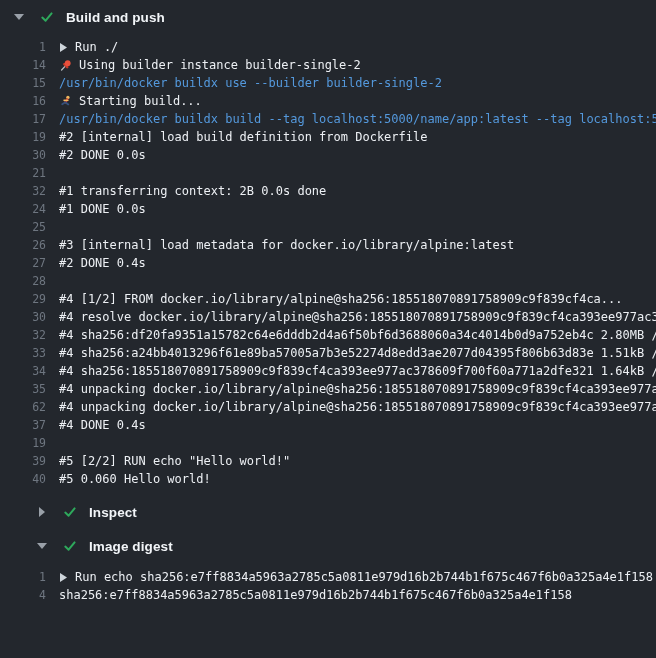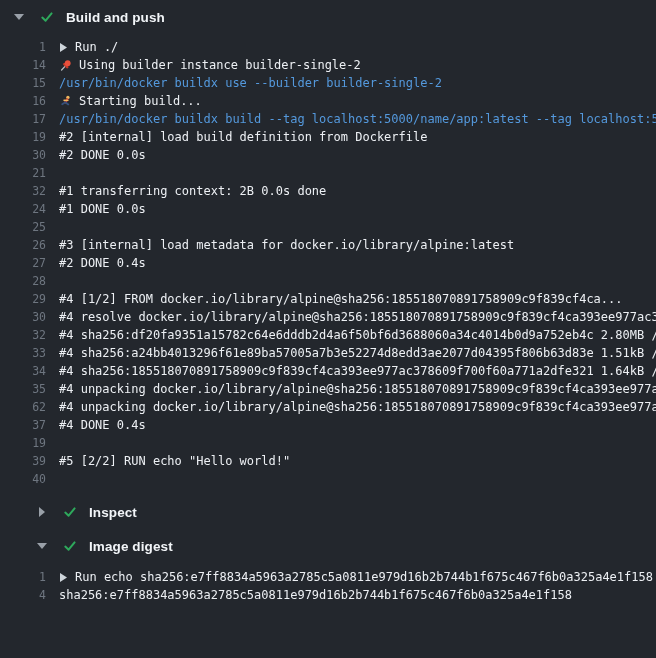--- a/index.html
+++ b/index.html
@@ -129,21 +129,21 @@
       <div class="log-row"><span class="num">29</span><span class="txt">#4 [1/2] FROM docker.io/library/alpine@sha256:185518070891758909c9f839cf4ca...</span></div>
       <div class="log-row"><span class="num">30</span><span class="txt">#4 resolve docker.io/library/alpine@sha256:185518070891758909c9f839cf4ca393ee977ac3</span></div>
       <div class="log-row"><span class="num">32</span><span class="txt">#4 sha256:df20fa9351a15782c64e6dddb2d4a6f50bf6d3688060a34c4014b0d9a752eb4c 2.80MB /</span></div>
       <div class="log-row"><span class="num">33</span><span class="txt">#4 sha256:a24bb4013296f61e89ba57005a7b3e52274d8edd3ae2077d04395f806b63d83e 1.51kB /</span></div>
       <div class="log-row"><span class="num">34</span><span class="txt">#4 sha256:185518070891758909c9f839cf4ca393ee977ac378609f700f60a771a2dfe321 1.64kB /</span></div>
       <div class="log-row"><span class="num">35</span><span class="txt">#4 unpacking docker.io/library/alpine@sha256:185518070891758909c9f839cf4ca393ee977a</span></div>
       <div class="log-row"><span class="num">62</span><span class="txt">#4 unpacking docker.io/library/alpine@sha256:185518070891758909c9f839cf4ca393ee977a</span></div>
       <div class="log-row"><span class="num">37</span><span class="txt">#4 DONE 0.4s</span></div>
       <div class="log-row"><span class="num">19</span><span class="txt"></span></div>
       <div class="log-row"><span class="num">39</span><span class="txt">#5 [2/2] RUN echo "Hello world!"</span></div>
-      <div class="log-row"><span class="num">40</span></div>
+      <div class="log-row"><span class="num">40</span><span class="txt">#5 0.060 Hello world!</span></div>
     </div>
     <div class="section-header spaced">
       <span class="chev">
         <span class="tri-right"></span>
       </span>
       <span class="status">
         <svg width="14" height="14" viewBox="0 0 14 14">
           <path d="M2.3 7.6 L5.6 10.7 L11.6 3.4" fill="none" stroke="#2ea95c" stroke-width="2" stroke-linecap="round" stroke-linejoin="round"></path>
         </svg>
       </span>

